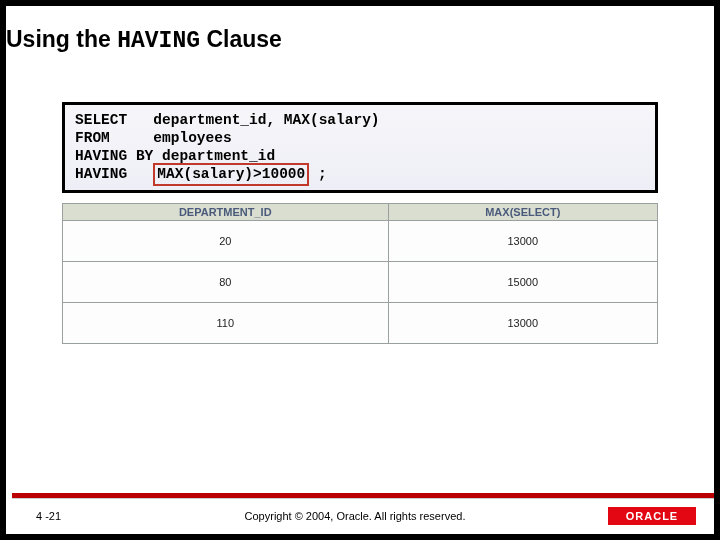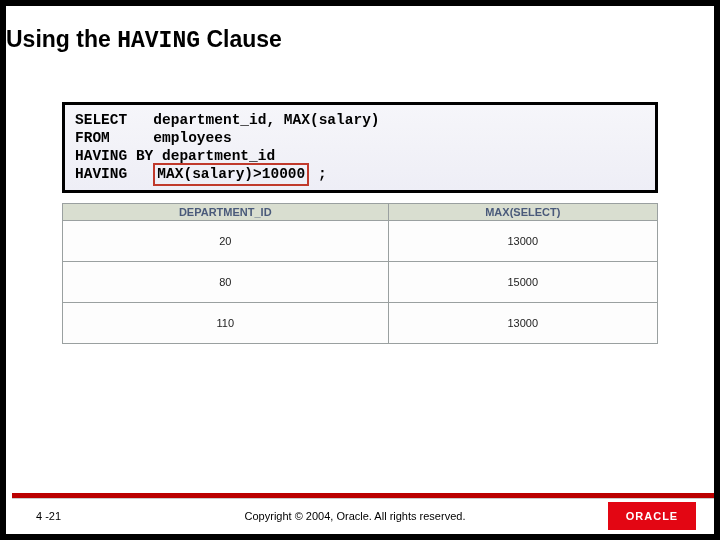--- a/index.html
+++ b/index.html
@@ -107,21 +107,21 @@
     position: absolute;
     right: 18px;
     bottom: 8px;
     width: 88px;
     height: 20px;
     display: flex;
     align-items: center;
   }
   .logo .box {
     width: 88px;
-    height: 28px;
+    height: 18px;
     background: #e30613;
     display: flex;
     align-items: center;
     justify-content: center;
     color: #fff;
     font-weight: bold;
     font-size: 11px;
     letter-spacing: 1px;
     font-family: Arial, sans-serif;
   }

